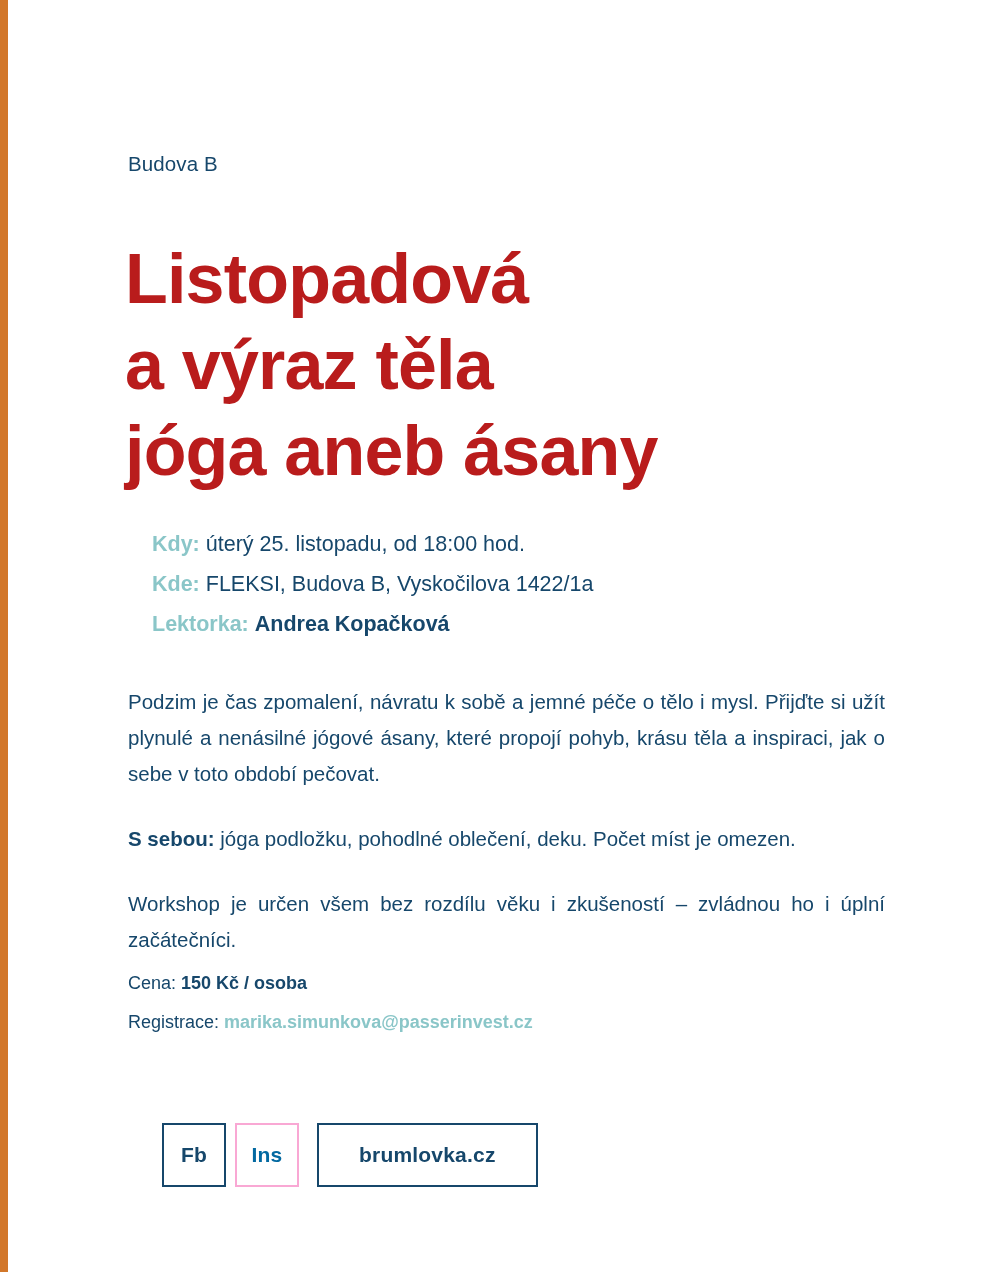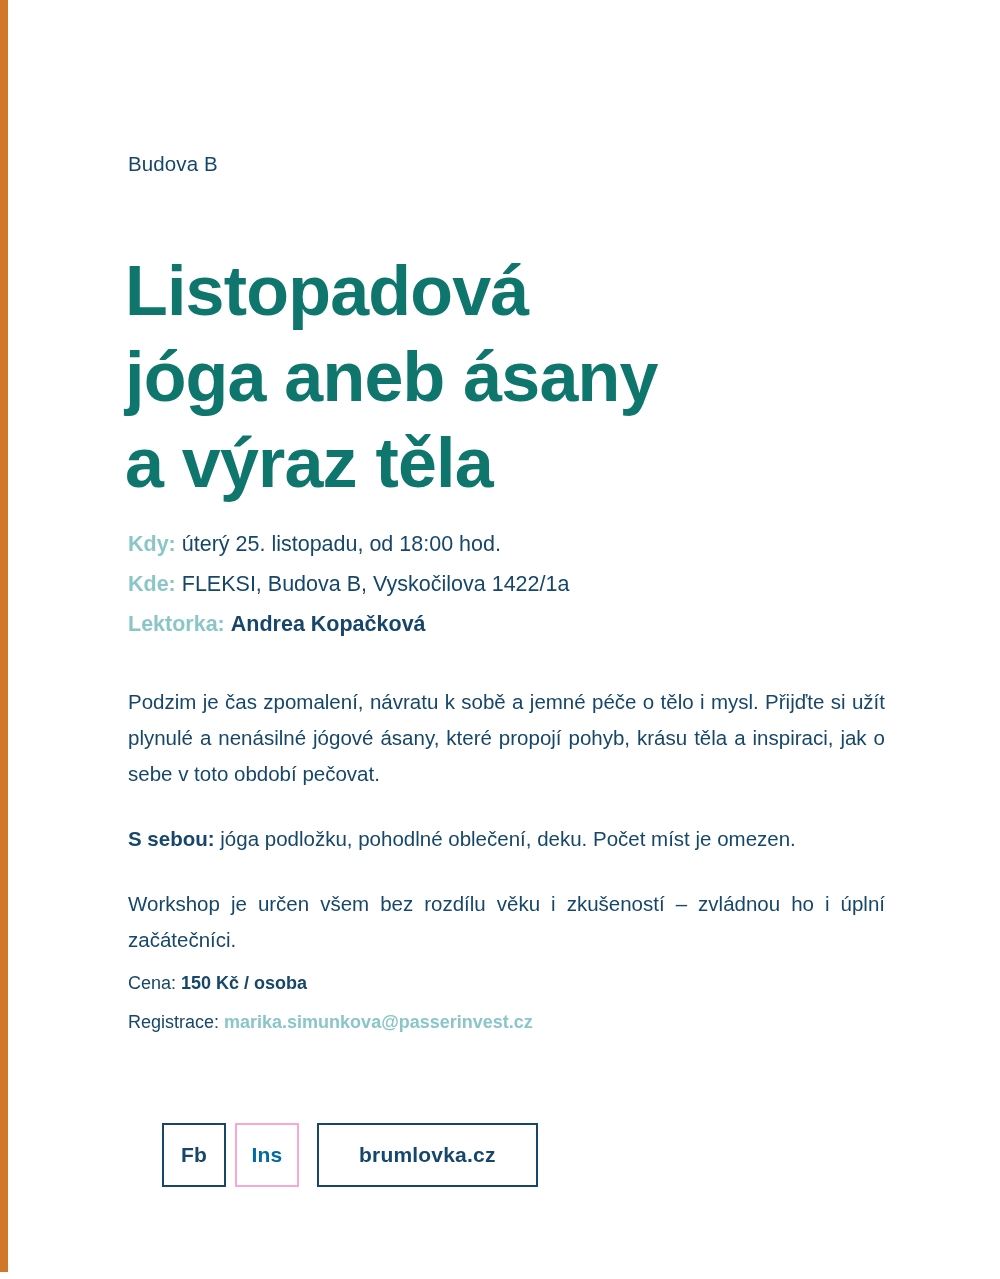--- a/index.html
+++ b/index.html
@@ -49,39 +49,39 @@
     color: #16476b;
     letter-spacing: 0.1px;
     line-height: 1.2;
     white-space: nowrap;
   }
 
   
   .headline {
     position: absolute;
     left: -3px;
-    top: 248px;
+    top: 236px;
     font-size: 70px;
     font-weight: 700;
-    color: #0f766e;
+    color: #b91c1c;
     line-height: 86px;
     letter-spacing: -0.8px;
   }
   .headline .hl-line { display: block; white-space: nowrap; }
 
   
   .meta {
     position: absolute;
     left: 0;
     top: 524px;
     font-size: 21.5px;
     color: #16476b;
     line-height: 40px;
   }
-  .meta-row { white-space: nowrap; }
+  .meta-row { white-space: nowrap; margin-left: 24px; }
   .meta-label {
     color: #8ac6c8;
     font-weight: 700;
   }
   .meta-value { color: #16476b; }
   .meta-value.strong { font-weight: 700; }
 
   
   .body-copy {
     position: absolute;
@@ -176,22 +176,22 @@
 <div class="poster">
 
   <div class="edge-stripe"></div>
 
   <div class="content">
 
     <div class="eyebrow">Budova B</div>
 
     <div class="headline">
       <span class="hl-line">Listopadová</span>
+      <span class="hl-line">a výraz těla</span>
       <span class="hl-line">jóga aneb ásany</span>
-      <span class="hl-line">a výraz těla</span>
     </div>
 
     <div class="meta">
       <div class="meta-row">
         <span class="meta-label">Kdy:</span>
         <span class="meta-value">úterý 25. listopadu, od 18:00 hod.</span>
       </div>
       <div class="meta-row">
         <span class="meta-label">Kde:</span>
         <span class="meta-value">FLEKSI, Budova B, Vyskočilova 1422/1a</span>

